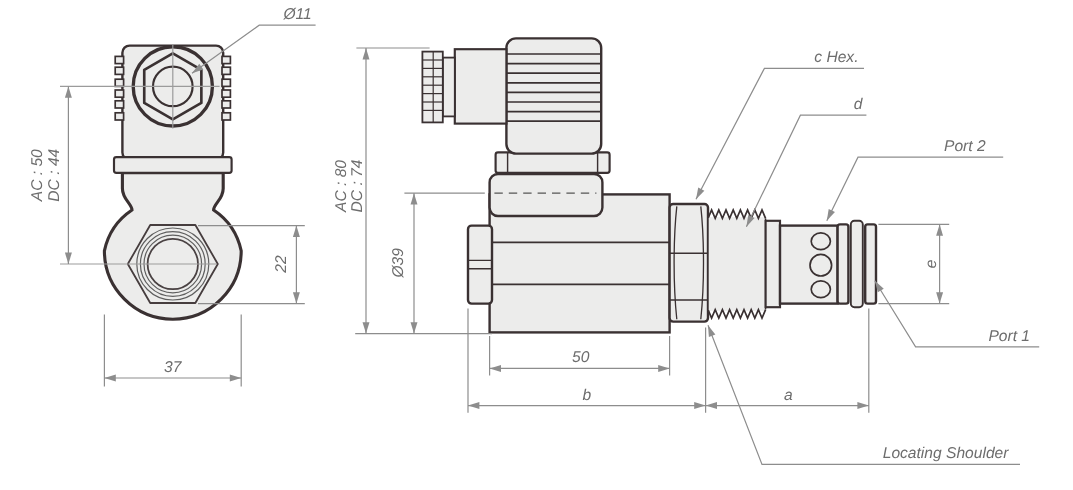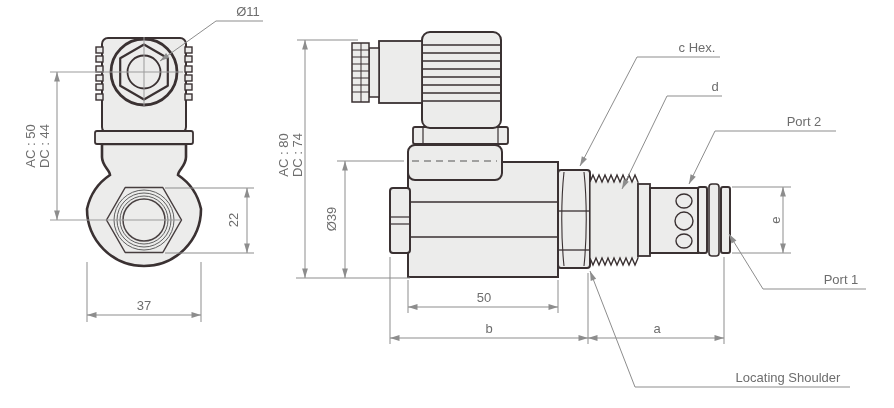--- a/index.html
+++ b/index.html
@@ -2,20 +2,21 @@
 <html><head>
 <meta charset="utf-8">
 <style>
   html,body { margin:0; padding:0; background:#ffffff; }
   .canvas {
     position:relative;
     width:894px; height:408px;
     background:#ffffff;
     font-family:"Liberation Sans", sans-serif;
     overflow:hidden;
+    font-style:italic;
   }
   svg { position:absolute; left:0; top:0; }
   text {
     font-family:"Liberation Sans", sans-serif;
     font-size:13px;
     fill:#6d6d6d;
   }
 </style>
 </head>
 <body>

